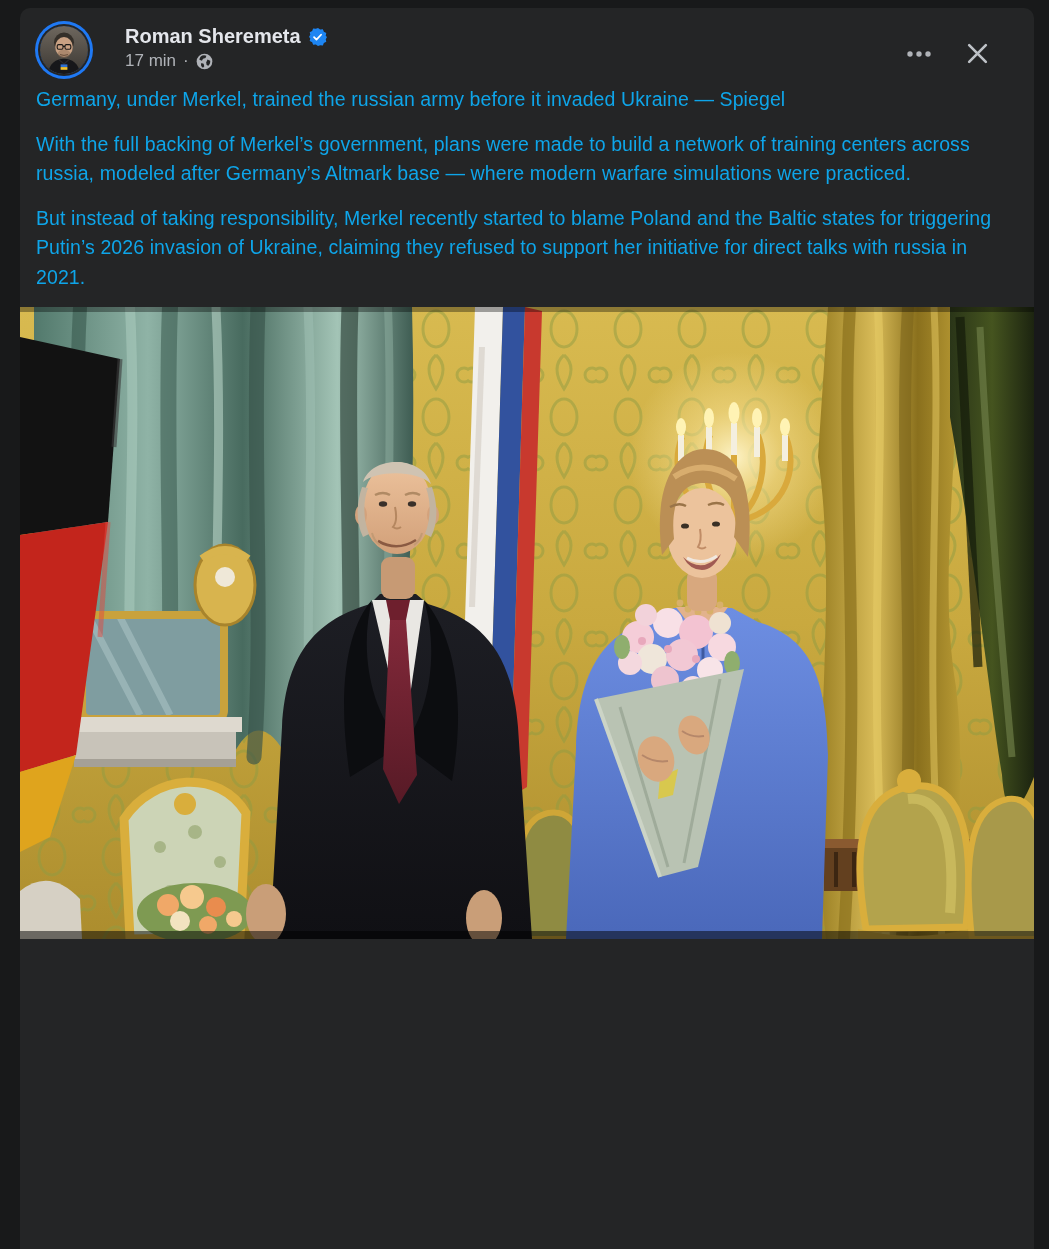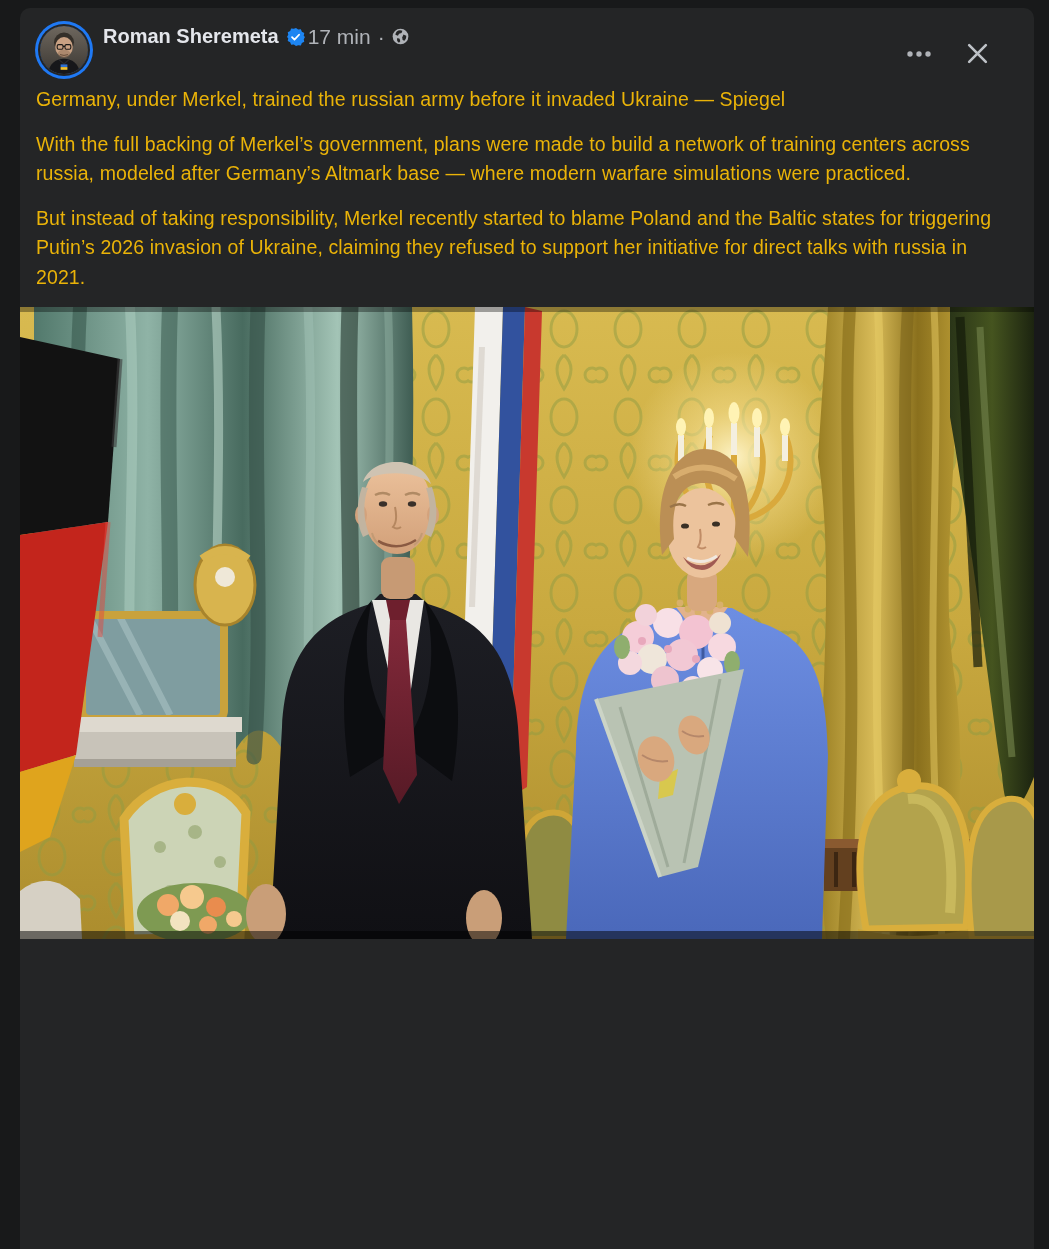--- a/index.html
+++ b/index.html
@@ -18,33 +18,33 @@
     min-height:1241px;
   }
   .header{display:flex;align-items:flex-start;padding:14px 16px 2px;}
   .avatar-btn{
     width:48px;height:48px;border-radius:50%;
     box-shadow:0 0 0 2px #242526,0 0 0 5px #1f79f4;
     margin:4px 15px 0 4px;cursor:pointer;flex:none;
     background:none;border:none;padding:0;overflow:hidden;
   }
   .avatar-btn svg{display:block;width:48px;height:48px;border-radius:50%;}
-  .id{display:flex;gap:3px;padding-top:3px;}
+  .id{display:flex;flex-direction:column;gap:3px;padding-top:3px;margin-left:22px;}
   .name-row{display:flex;align-items:center;gap:8px;}
   .name{font-size:20px;font-weight:700;line-height:23px;color:#e4e6eb;cursor:pointer;}
-  .meta{display:flex;align-items:center;gap:7px;font-size:21px;color:#b0b3b8;line-height:20px;}
+  .meta{display:flex;align-items:center;gap:7px;font-size:17px;color:#b0b3b8;line-height:20px;}
   .meta .sep{color:#b0b3b8;}
   .actions{margin-left:auto;display:flex;align-items:center;gap:24px;margin-top:15px;margin-right:24px;}
   .icon-btn{background:none;border:none;padding:4px;cursor:pointer;display:flex;border-radius:50%;}
   .body-text{padding:9px 16px 0;}
   .body-text p{
     margin:0 0 15px;
     font-size:19.5px;
     line-height:29.5px;
-    color:#eab308;
+    color:#0ea5e9;
     letter-spacing:.1px;
   }
   .photo{
     display:block;width:100%;height:632px;margin-top:10px;
     cursor:pointer;position:relative;background:#1b1b1b;
   }
   .photo svg{display:block;width:100%;height:100%;}
 </style>
 </head>
 <body>

